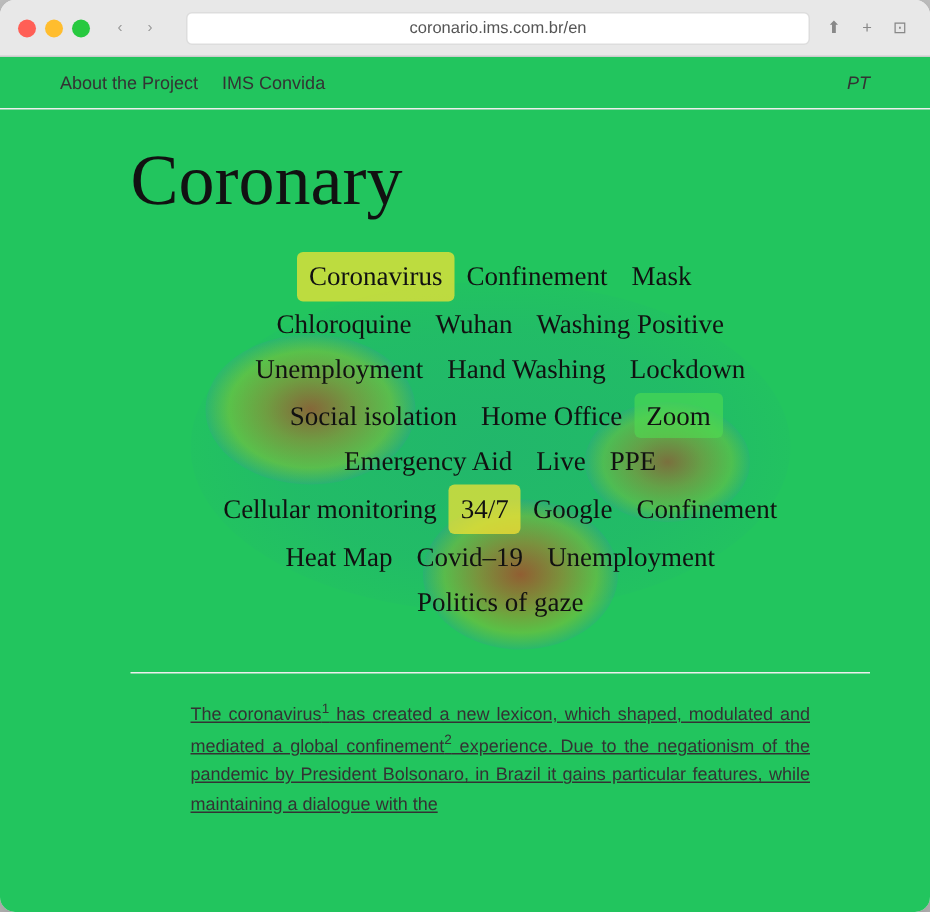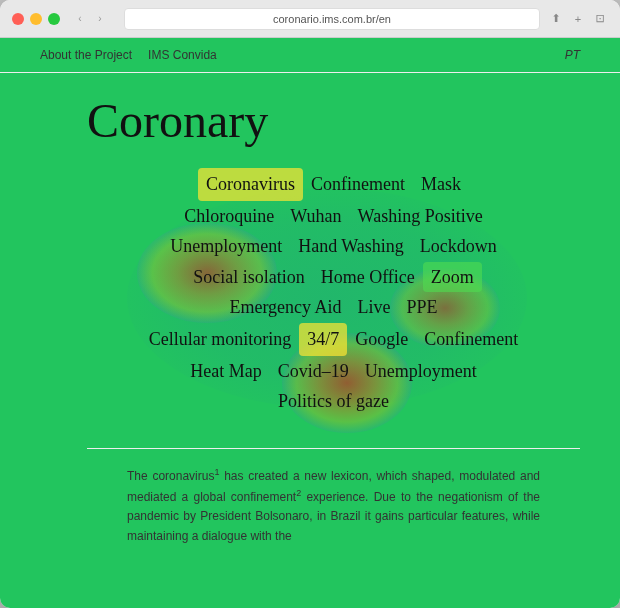--- a/index.html
+++ b/index.html
@@ -236,20 +236,21 @@
     }
 
     .bottom-text {
       border-top: 1px solid #eee;
       padding: 16px 40px;
       font-size: 12px;
       line-height: 1.6;
       color: #333;
       text-align: justify;
       flex-shrink: 0;
+      text-decoration: underline;
     }
 
     .superscript {
       font-size: 9px;
       vertical-align: super;
     }
   </style>
 </head>
 <body>
 

